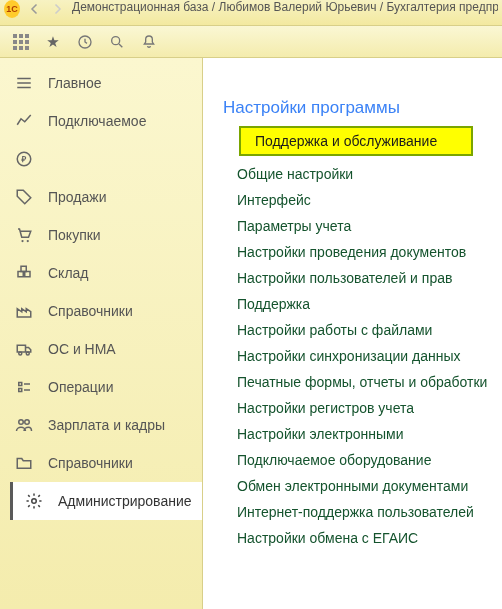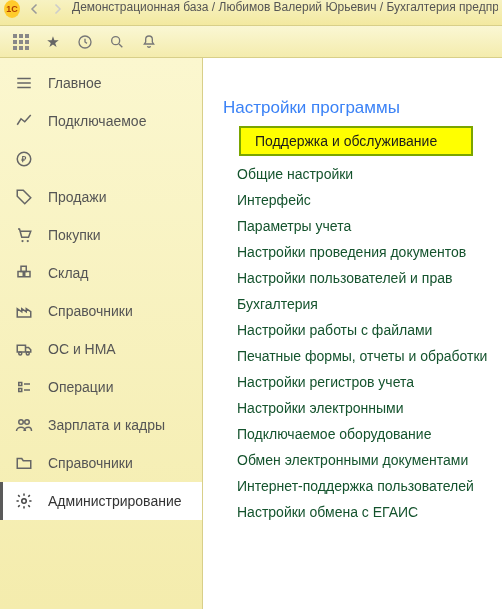--- a/index.html
+++ b/index.html
@@ -79,20 +79,21 @@
     padding-left: 14px;
     gap: 14px;
     color: #555;
     font-size: 14px;
     cursor: pointer;
   }
   .side-item.active {
     background: #fff;
     color: #333;
     position: relative;
+    margin-left: 10px;
   }
   .side-item.active::before {
     content:"";
     position: absolute; left:0; top:0; bottom:0;
     width:3px; background:#5a5a5a;
   }
   .side-icon {
     width: 20px; height: 20px;
     display: flex; align-items: center; justify-content: center;
     color: #666;
@@ -314,22 +315,23 @@
     <h1 class="page-title">Настройки программы</h1>
     <div class="links">
       <div class="link-highlight-wrap">
         <div class="link-item">Поддержка и обслуживание</div>
       </div>
       <div class="link-item">Общие настройки</div>
       <div class="link-item">Интерфейс</div>
       <div class="link-item">Параметры учета</div>
       <div class="link-item">Настройки проведения документов</div>
       <div class="link-item">Настройки пользователей и прав</div>
-      <div class="link-item">Бухгалтерия</div>
+      <div class="link-item">Поддержка</div>
       <div class="link-item">Настройки работы с файлами</div>
+      <div class="link-item">Настройки синхронизации данных</div>
       <div class="link-item">Печатные формы, отчеты и обработки</div>
       <div class="link-item">Настройки регистров учета</div>
       <div class="link-item">Настройки электронными</div>
       <div class="link-item">Подключаемое оборудование</div>
       <div class="link-item">Обмен электронными документами</div>
       <div class="link-item">Интернет-поддержка пользователей</div>
       <div class="link-item">Настройки обмена с ЕГАИС</div>
     </div>
   </div>
 

